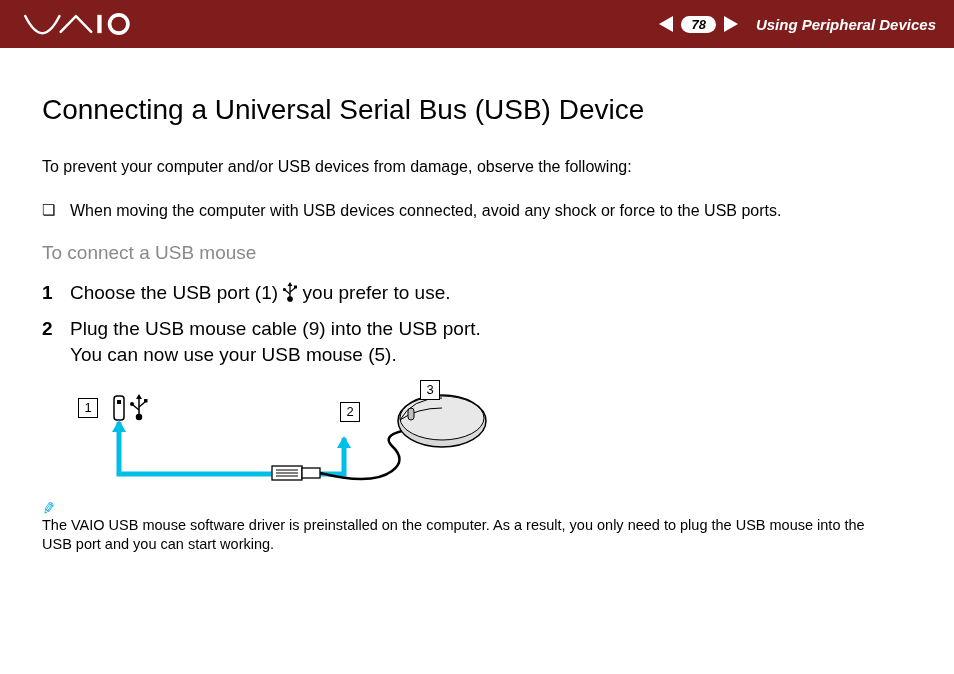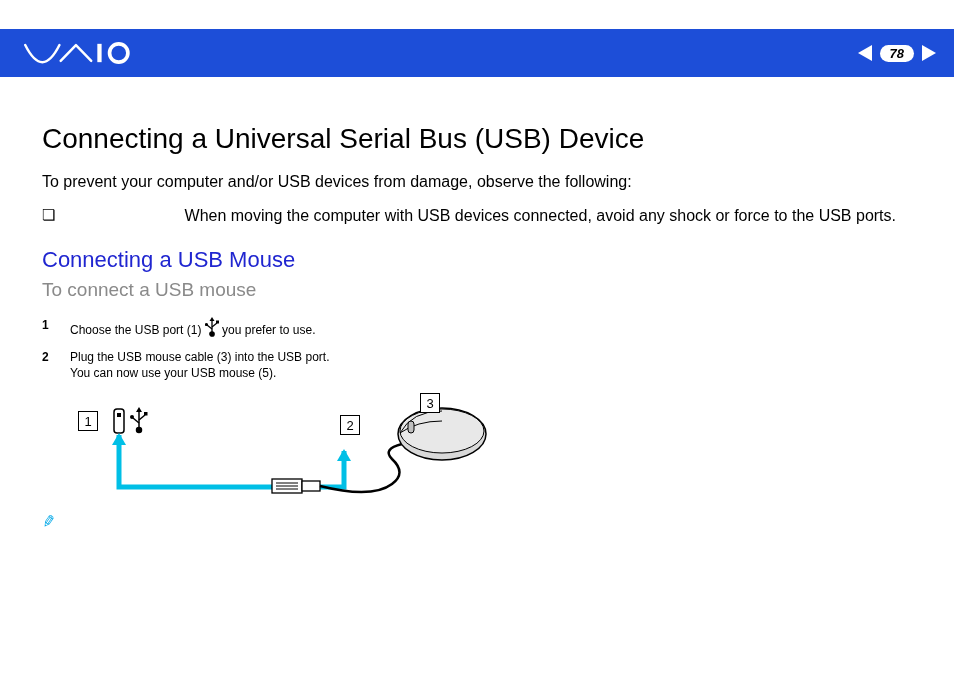--- a/index.html
+++ b/index.html
@@ -5,27 +5,26 @@
   * { margin: 0; padding: 0; box-sizing: border-box; }
   body {
     width: 954px;
     height: 674px;
     font-family: Arial, Helvetica, sans-serif;
     background: #fff;
     color: #000;
     overflow: hidden;
   }
   .header {
-    background: #1d4ed8;
+    background: #7f1d1d;
     height: 48px;
     display: flex;
     align-items: center;
     justify-content: space-between;
     padding: 0 18px 0 24px;
-    margin-top: 29px;
   }
   .logo {
     color: #fff;
     display: flex;
     align-items: center;
   }
   .logo svg { height: 22px; }
   .header-right {
     display: flex;
     align-items: center;
@@ -54,37 +53,36 @@
   .section-name {
     margin-left: 10px;
     font-size: 15px;
   }
   .content {
     padding: 46px 58px 0 42px;
   }
   h1 {
     font-size: 28px;
     font-weight: normal;
-    margin-bottom: 18px;
+    margin-bottom: 32px;
   }
   .intro {
     font-size: 16px;
-    margin-bottom: 14px;
+    margin-bottom: 24px;
   }
   ul.sq {
     list-style: none;
     margin-bottom: 20px;
   }
   ul.sq li {
     font-size: 16px;
     padding-left: 28px;
     position: relative;
     margin-bottom: 10px;
     line-height: 1.35;
-    text-align: right;
   }
   ul.sq li::before {
     content: "❏";
     position: absolute;
     left: 0;
     top: 0;
     font-size: 15px;
   }
   h2.blue {
     color: #2026d0;
@@ -97,21 +95,21 @@
     font-size: 19px;
     font-weight: normal;
     margin-bottom: 16px;
   }
   ol.steps {
     list-style: none;
     counter-reset: step;
   }
   ol.steps li {
     counter-increment: step;
-    font-size: 12px;
+    font-size: 19px;
     padding-left: 28px;
     position: relative;
     margin-bottom: 8px;
     line-height: 1.35;
   }
   ol.steps li::before {
     content: counter(step);
     position: absolute;
     left: 0;
     font-weight: bold;
@@ -164,32 +162,32 @@
         <path d="M60 30 L85 4 L110 30" stroke-linejoin="round" stroke-linecap="round"></path>
       </g>
       <rect x="120" y="2" width="7" height="30" fill="#fff"></rect>
       <circle cx="155" cy="17" r="15" fill="none" stroke="#fff" stroke-width="6"></circle>
     </svg>
   </div>
   <div class="header-right">
     <div class="nav-arrow nav-prev"></div>
     <div class="page-pill">78</div>
     <div class="nav-arrow nav-next"></div>
+    <span class="section-name">Using Peripheral Devices</span>
   </div>
 </div>
 
 <div class="content">
   <h1>Connecting a Universal Serial Bus (USB) Device</h1>
   <p class="intro">To prevent your computer and/or USB devices from damage, observe the following:</p>
 
   <ul class="sq">
     <li>When moving the computer with USB devices connected, avoid any shock or force to the USB ports.</li>
   </ul>
 
-  <h2 class="blue">Connecting a USB Mouse</h2>
   <h3 class="grey">To connect a USB mouse</h3>
 
   <ol class="steps">
     <li>
       <span>Choose the USB port (1) </span>
       <span class="usb-glyph">
         <svg width="14" height="20" viewBox="0 0 14 20">
           <g stroke="#000" stroke-width="1.3" fill="none">
             <circle cx="7" cy="17" r="2.2" fill="#000"></circle>
             <line x1="7" y1="17" x2="7" y2="2"></line>
@@ -197,21 +195,21 @@
             <path d="M7 12 L2 8"></path>
             <circle cx="1.5" cy="7.5" r="1.6" fill="#000" stroke="none"></circle>
             <path d="M7 10 L12 6"></path>
             <rect x="11" y="3.5" width="3" height="3" fill="#000" stroke="none"></rect>
           </g>
         </svg>
       </span>
       <span> you prefer to use.</span>
     </li>
     <li>
-      <span>Plug the USB mouse cable (3) into the USB port.</span><br>
+      <span>Plug the USB mouse cable (9) into the USB port.</span><br>
       <span>You can now use your USB mouse (5).</span>
     </li>
   </ol>
 
   <div class="diagram">
     <svg width="420" height="110" viewBox="0 0 420 110">
 
       <g>
         <rect x="42" y="10" width="10" height="24" rx="3" fill="none" stroke="#000" stroke-width="1.5"></rect>
         <rect x="45" y="14" width="4" height="4" fill="#000"></rect>
@@ -251,14 +249,15 @@
         <rect x="336" y="22" width="6" height="12" rx="3" fill="#bfbfbf" stroke="#000" stroke-width="1"></rect>
       </g>
     </svg>
     <div class="callout" style="left:6px; top:12px;">1</div>
     <div class="callout" style="left:268px; top:16px;">2</div>
     <div class="callout" style="left:348px; top:-6px;">3</div>
   </div>
 
   <div class="note">
     <span class="pen-icon">✎</span>
+    <span>The VAIO USB mouse software driver is preinstalled on the computer. As a result, you only need to plug the USB mouse into the USB port and you can start working.</span>
   </div>
 </div>
 
 </body></html>

